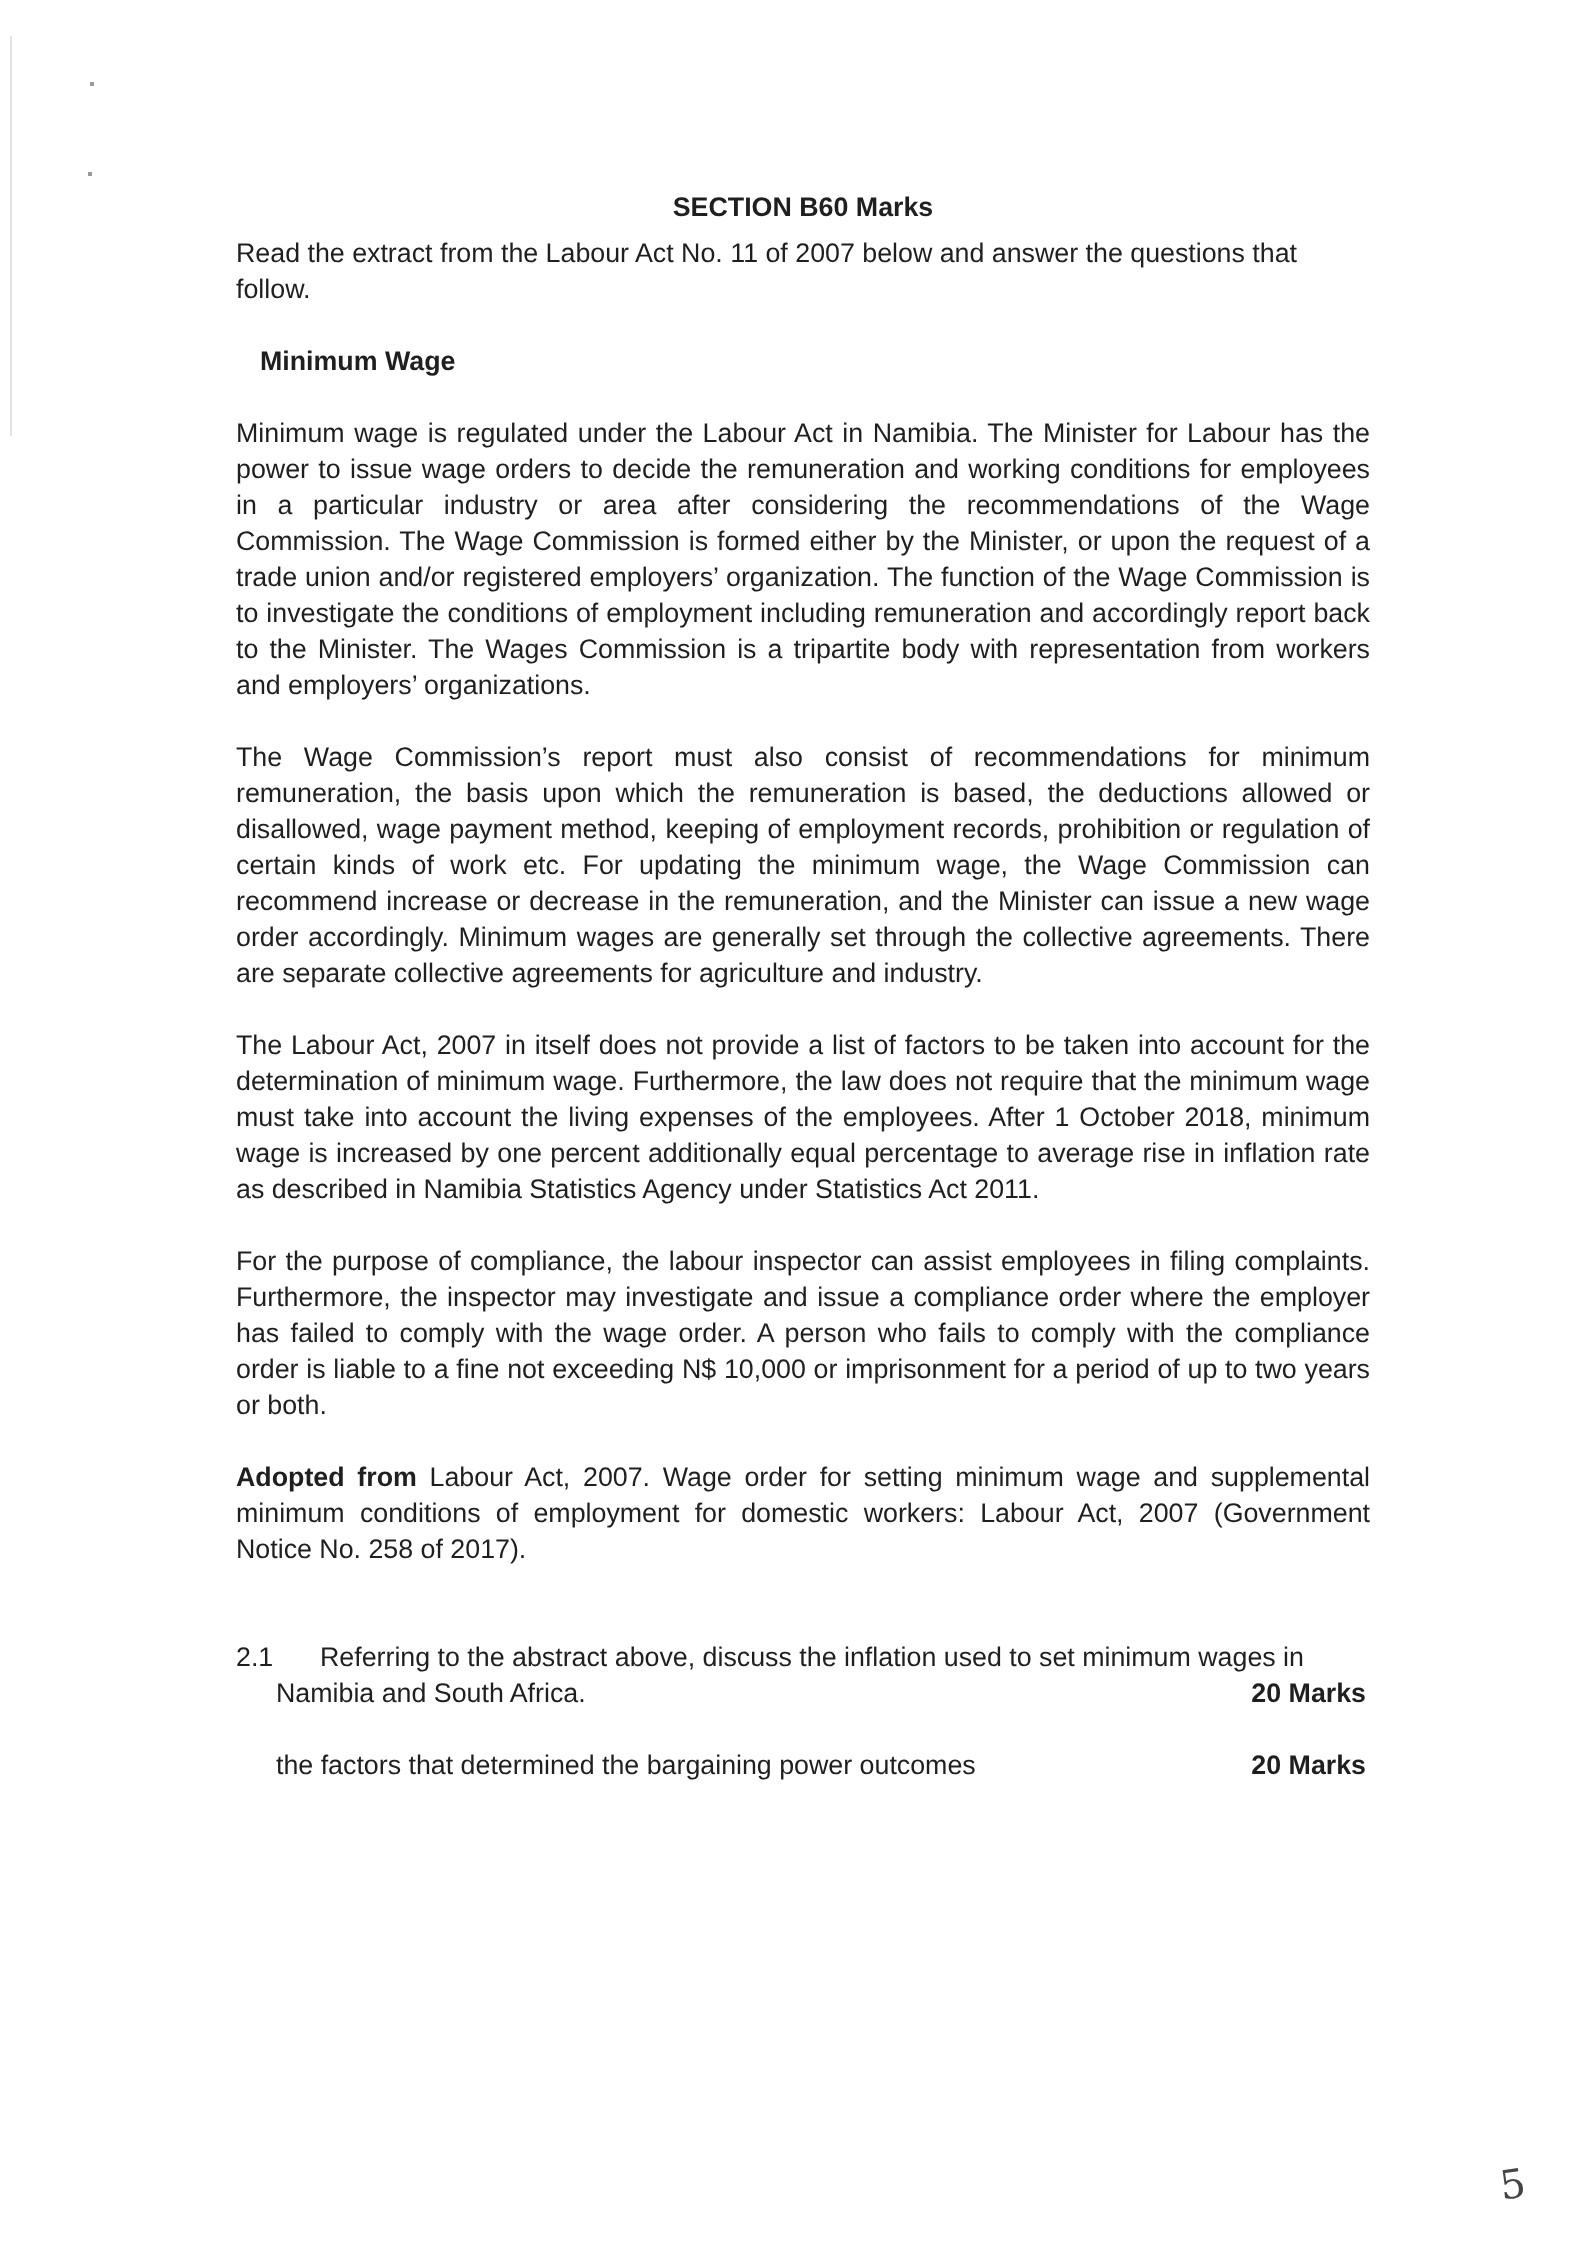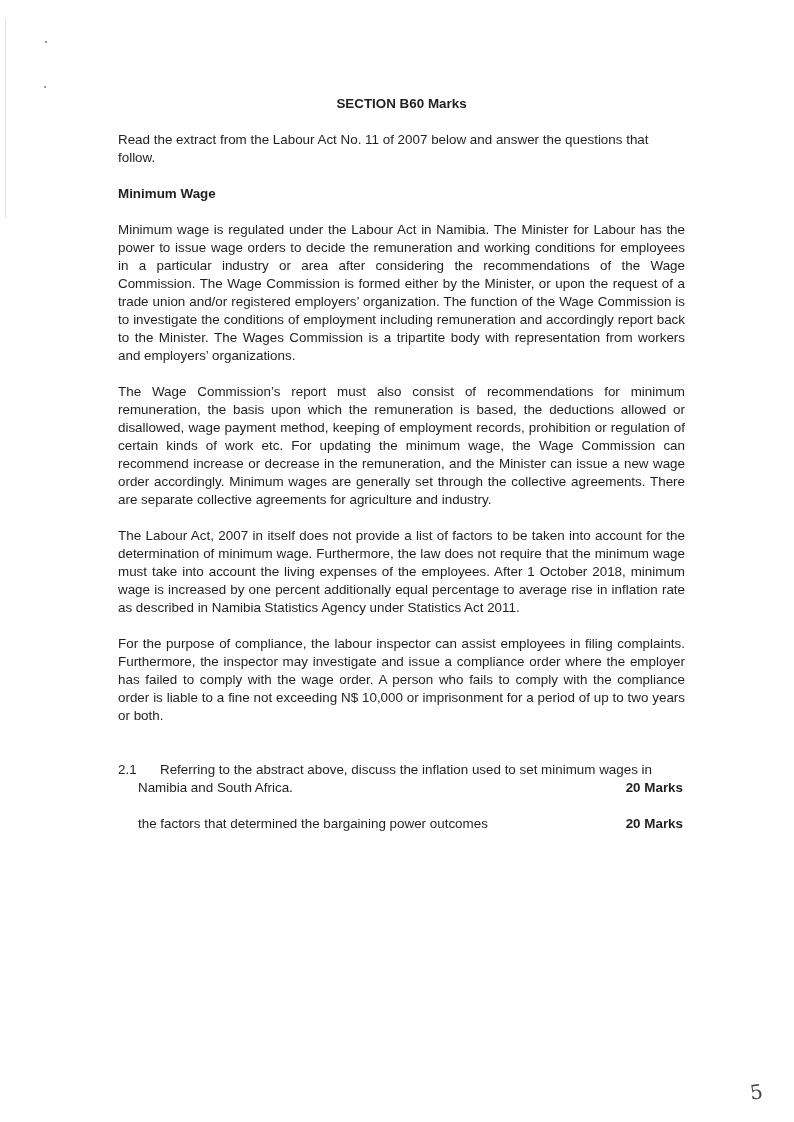--- a/index.html
+++ b/index.html
@@ -6,50 +6,51 @@
   body {
     width: 794px; height: 1122px; background: #ffffff; position: relative; overflow: hidden;
     font-family: "Liberation Sans", sans-serif; color: #1f1f1f;
   }
   .left-edge { position: absolute; left: 5px; top: 18px; width: 1px; height: 200px; background: #e2e2e2; }
   .speck { position: absolute; width: 2px; height: 2px; background: #9a9a9a; }
   .page { position: absolute; left: 118px; top: 95px; width: 567px; font-size: 13.4px; line-height: 18px; }
   .row { display: flex; justify-content: center; }
   .bold { font-weight: bold; }
   p { margin: 0; text-align: justify; }
-  .heading { font-weight: bold; font-size: 13.4px; }
+  .heading { font-weight: bold; font-size: 13.4px; margin-left: 12px; }
   .q { display: flex; gap: 20px; }
   .q-num { width: 20px; flex: none; }
   .q-body { flex: 1; }
   .q-last { display: flex; justify-content: space-between; padding-left: 20px; gap: 26px; }
   .marks { font-weight: bold; padding-right: 2px; margin-left: 28px; }
   .page-number { position: absolute; left: 750px; top: 1080px; font-family: "DejaVu Serif", serif; font-size: 20px; color: #444; transform: rotate(-8deg); }
 </style>
 </head>
 <body>
 
 <div class="left-edge"></div>
 <div class="speck" style="left:45px;top:41px"></div>
 <div class="speck" style="left:44px;top:86px"></div>
 
 <div class="page">
   <div class="row">
     <span class="bold">SECTION B</span>
     <span class="bold">60 Marks</span>
   </div>
 
-  <p style="margin-top:18px; text-align:left">Read the extract from the Labour Act No. 11 of 2007 below and answer the questions that follow.</p>
+  <p style="margin-top:5px; text-align:left">Read the extract from the Labour Act No. 11 of 2007 below and answer the questions that follow.</p>
 
   <div class="heading" style="margin-top:18px">Minimum Wage</div>
 
   <p style="margin-top:18px">Minimum wage is regulated under the Labour Act in Namibia. The Minister for Labour has the power to issue wage orders to decide the remuneration and working conditions for employees in a particular industry or area after considering the recommendations of the Wage Commission. The Wage Commission is formed either by the Minister, or upon the request of a trade union and/or registered employers’ organization. The function of the Wage Commission is to investigate the conditions of employment including remuneration and accordingly report back to the Minister. The Wages Commission is a tripartite body with representation from workers and employers’ organizations.</p>
   <p style="margin-top:18px">The Wage Commission’s report must also consist of recommendations for minimum remuneration, the basis upon which the remuneration is based, the deductions allowed or disallowed, wage payment method, keeping of employment records, prohibition or regulation of certain kinds of work etc. For updating the minimum wage, the Wage Commission can recommend increase or decrease in the remuneration, and the Minister can issue a new wage order accordingly. Minimum wages are generally set through the collective agreements. There are separate collective agreements for agriculture and industry.</p>
   <p style="margin-top:18px">The Labour Act, 2007 in itself does not provide a list of factors to be taken into account for the determination of minimum wage. Furthermore, the law does not require that the minimum wage must take into account the living expenses of the employees. After 1 October 2018, minimum wage is increased by one percent additionally equal percentage to average rise in inflation rate as described in Namibia Statistics Agency under Statistics Act 2011.</p>
   <p style="margin-top:18px">For the purpose of compliance, the labour inspector can assist employees in filing complaints. Furthermore, the inspector may investigate and issue a compliance order where the employer has failed to comply with the wage order. A person who fails to comply with the compliance order is liable to a fine not exceeding N$ 10,000 or imprisonment for a period of up to two years or both.</p>
 
+  <p style="margin-top:18px"><span class="bold">Adopted from</span><span> Labour Act, 2007. Wage order for setting minimum wage and supplemental minimum conditions of employment for domestic workers: Labour Act, 2007 (Government Notice No. 258 of 2017).</span></p>
 
   <div style="margin-top:36px">
     <div class="q">
       <span class="q-num">2.1</span>
       <span class="q-body" style="padding-left:2px">Referring to the abstract above, discuss the inflation used to set minimum wages in</span>
     </div>
     <div class="q-last">
       <span>Namibia and South Africa.</span>
       <span class="marks">20 Marks</span>
     </div>

